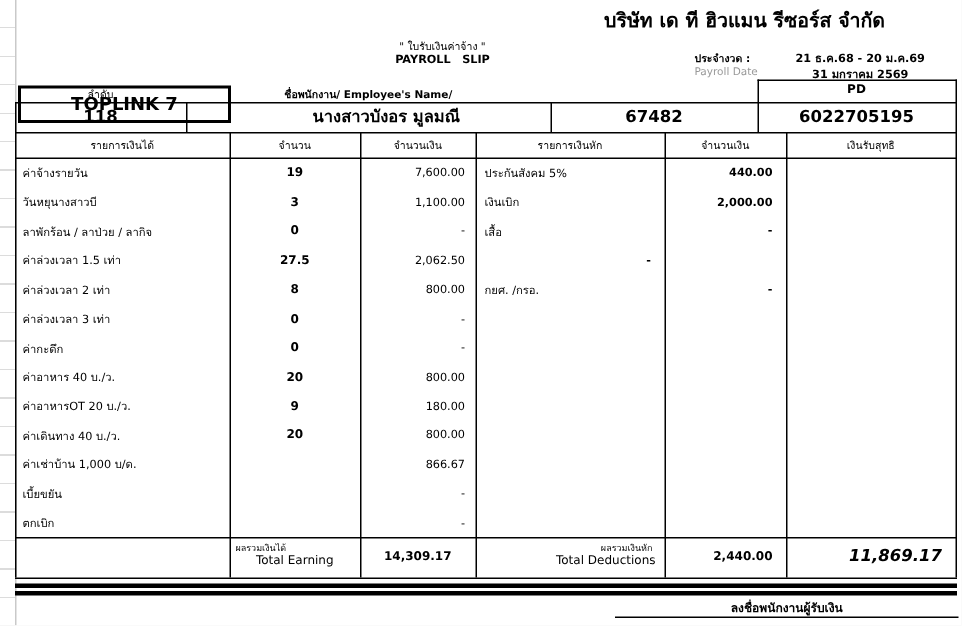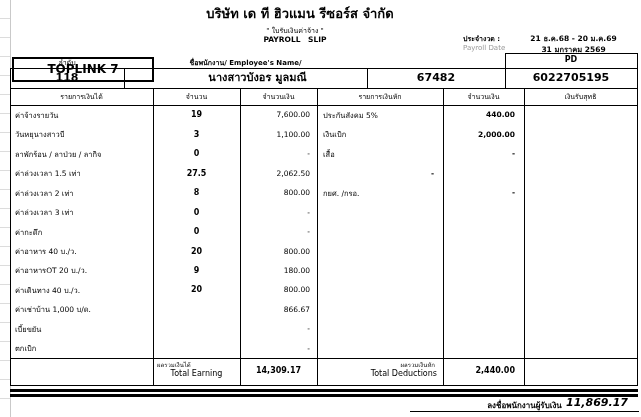--- a/index.html
+++ b/index.html
@@ -9,21 +9,21 @@
   .center{text-align:center;}
   .right{text-align:right;}
   
   .sheet-margin{left:0;top:0;width:10px;height:417px;border-right:1px solid #c9c9c9;
     background:repeating-linear-gradient(to bottom,#ffffff 0 18px,#dcdcdc 18px 19px);}
   
   .hl{background:#000;height:1px;}
   .vl{background:#000;width:1px;}
   .thick{background:#000;height:3px;}
   
-  .company{left:10px;top:3px;width:580px;font-size:13px;font-weight:bold;text-align:center;}
+  .company{left:10px;top:3px;width:580px;font-size:13px;font-weight:bold;text-align:right;}
   .sub-thai{left:10px;top:25px;width:570px;font-size:7px;text-align:center;}
   .sub-en{left:10px;top:35px;width:570px;font-size:7.5px;font-weight:bold;text-align:center;word-spacing:5px;}
   .badge{left:12px;top:31px;width:138px;height:21px;border:2.5px solid #000;
          font-size:12px;font-weight:bold;text-align:center;line-height:21px;margin-top:26px;}
   .p-label{left:463px;top:33px;width:70px;font-size:7px;font-weight:bold;}
   .p-label-en{left:463px;top:44px;width:70px;font-size:7px;color:#999;}
   .p-range{left:512px;top:32px;width:123px;font-size:7.5px;font-weight:bold;text-align:center;}
   .p-date{left:512px;top:43px;width:123px;font-size:7.5px;font-weight:bold;text-align:center;}
   
   .seq-label{left:10px;top:57px;width:114px;font-size:7px;text-align:center;}
@@ -185,21 +185,21 @@
       <div></div>
     </div>
   </div>
 
   <div class="abs t-thai" style="left:157px;top:360px;">ผลรวมเงินได้</div>
   <div class="abs t-en center" style="left:153px;top:369px;width:87px;">Total Earning</div>
   <div class="abs t-val center" style="left:240px;top:366px;width:77px;">14,309.17</div>
   <div class="abs t-thai right" style="left:317px;top:360px;width:118px;">ผลรวมเงินหัก</div>
   <div class="abs t-en right" style="left:317px;top:369px;width:120px;">Total Deductions</div>
   <div class="abs t-val right" style="left:443px;top:366px;width:72px;">2,440.00</div>
-  <div class="abs net-val right" style="left:524px;top:364px;width:104px;margin-top:32px;">11,869.17</div>
+  <div class="abs net-val right" style="left:524px;top:364px;width:104px;">11,869.17</div>
 
   <div class="abs hl" style="left:505px;top:53px;width:133px;"></div>
   <div class="abs hl" style="left:10px;top:68px;width:628px;"></div>
   <div class="abs hl" style="left:10px;top:88px;width:628px;"></div>
   <div class="abs hl" style="left:10px;top:105px;width:628px;"></div>
   <div class="abs hl" style="left:10px;top:358px;width:628px;"></div>
   <div class="abs hl" style="left:10px;top:385px;width:628px;"></div>
   <div class="abs vl" style="left:10px;top:68px;height:317px;"></div>
   <div class="abs vl" style="left:637px;top:53px;height:332px;"></div>
   <div class="abs vl" style="left:124px;top:68px;height:20px;"></div>

